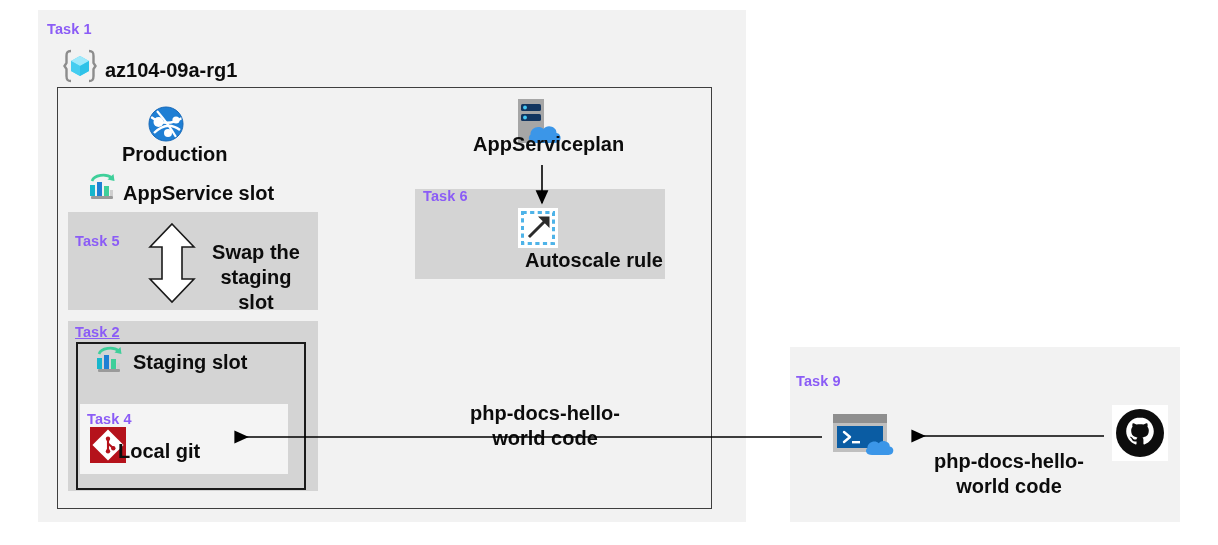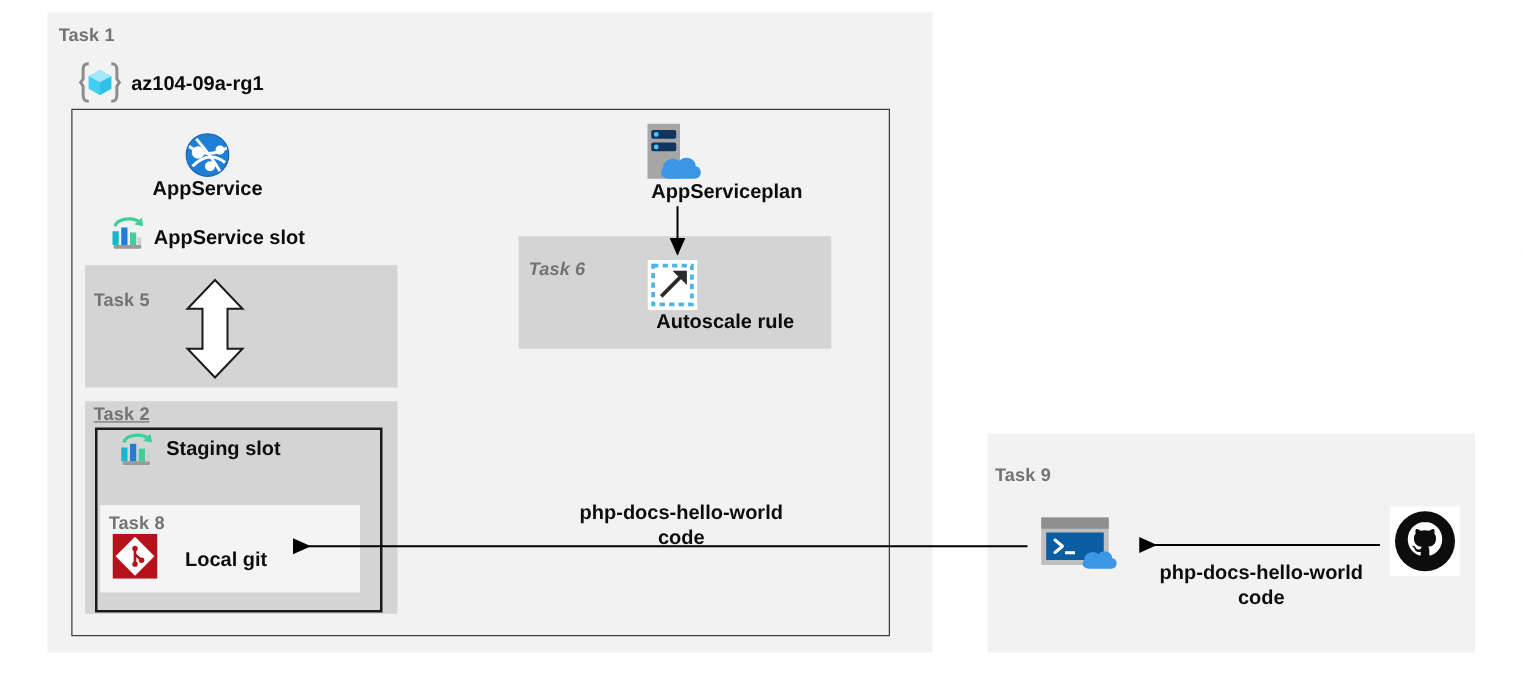--- a/index.html
+++ b/index.html
@@ -37,31 +37,31 @@
     background: transparent;
   }
   .box-outline-dark {
     position: absolute;
     border: 2px solid #1a1a1a;
     background: transparent;
   }
 
   .task-label {
     position: absolute;
-    color: #737373;
+    color: #8b5cf6;
     font-size: 14.5px;
     font-weight: bold;
     letter-spacing: 0.1px;
     white-space: nowrap;
   }
 
   .node-label {
     position: absolute;
     color: #0c0c0c;
-    font-size: 16px;
+    font-size: 20px;
     font-weight: bold;
     white-space: nowrap;
     line-height: 1.25;
   }
   .node-label.center {
     text-align: center;
   }
   .node-label.wrap {
     white-space: normal;
   }
@@ -109,21 +109,21 @@
       <path d="M6 14 Q21 25 37 15" stroke="#ffffff" stroke-width="2.4" fill="none"></path>
       <path d="M9 30 Q22 17 35 27" stroke="#ffffff" stroke-width="2.4" fill="none"></path>
       <path d="M12 8 Q24 22 31 34" stroke="#ffffff" stroke-width="2.2" fill="none"></path>
       <circle cx="13.5" cy="19" r="5" fill="#ffffff"></circle>
       <circle cx="31" cy="17" r="3.6" fill="#ffffff"></circle>
       <circle cx="23" cy="30" r="4" fill="#ffffff"></circle>
       <circle cx="21" cy="21" r="17" fill="none" stroke="#1668b8" stroke-width="1"></circle>
     </svg>
   </div>
 
-  <div class="node-label" style="left:122px; top:142px;">AppService</div>
+  <div class="node-label" style="left:122px; top:142px;">Production</div>
 
   <div class="icon" style="left:86px; top:172px; width:32px; height:30px;">
     <svg width="32" height="30" viewBox="0 0 32 30">
       <path d="M6 9 C8 3 20 1 26 6" stroke="#3fcf9a" stroke-width="2.6" fill="none"></path>
       <polygon points="27.5,2 28.5,9 21.5,7.5" fill="#3fcf9a"></polygon>
       <rect x="5" y="24" width="22" height="3" rx="1" fill="#9a9a9a"></rect>
       <rect x="4" y="13" width="5" height="11" fill="#17b6cc"></rect>
       <rect x="11" y="10" width="5" height="14" fill="#1f7fd4"></rect>
       <rect x="18" y="14" width="5" height="10" fill="#3fcf9a"></rect>
       <rect x="24" y="18" width="3" height="6" fill="#cfcfcf"></rect>
@@ -135,20 +135,21 @@
   <div class="panel-inner-gray" style="left:68px; top:212px; width:250px; height:98px;"></div>
 
   <div class="task-label" style="left:75px; top:220px;margin-top:13px;">Task 5</div>
 
   <div class="icon" style="left:146px; top:222px; width:52px; height:82px;">
     <svg width="52" height="82" viewBox="0 0 52 82">
       <polygon points="26,2 48,25 36,25 36,57 48,57 26,80 4,57 16,57 16,25 4,25" fill="#ffffff" stroke="#1a1a1a" stroke-width="1.6" stroke-linejoin="miter"></polygon>
     </svg>
   </div>
 
+  <div class="node-label wrap center" style="left:202px; top:240px; width:108px;">Swap the staging slot</div>
 
   <div class="panel-inner-gray" style="left:68px; top:321px; width:250px; height:170px;"></div>
 
   <div class="task-label" style="left:75px; top:324px;text-decoration:underline;">Task 2</div>
 
   <div class="box-outline-dark" style="left:76px; top:342px; width:226px; height:144px;"></div>
 
   <div class="icon" style="left:93px; top:345px; width:32px; height:30px;">
     <svg width="32" height="30" viewBox="0 0 32 30">
       <path d="M6 9 C8 3 20 1 26 6" stroke="#3fcf9a" stroke-width="2.6" fill="none"></path>
@@ -158,56 +159,56 @@
       <rect x="11" y="10" width="5" height="14" fill="#1f7fd4"></rect>
       <rect x="18" y="14" width="5" height="10" fill="#3fcf9a"></rect>
       <rect x="24" y="18" width="3" height="6" fill="#cfcfcf"></rect>
     </svg>
   </div>
 
   <div class="node-label" style="left:133px; top:350px;">Staging slot</div>
 
   <div class="panel-inner-light" style="left:80px; top:404px; width:208px; height:70px;"></div>
 
-  <div class="task-label" style="left:87px; top:411px;">Task 8</div>
+  <div class="task-label" style="left:87px; top:411px;">Task 4</div>
 
   <div class="icon" style="left:90px; top:427px; width:36px; height:36px;">
     <svg width="36" height="36" viewBox="0 0 36 36">
       <rect x="0" y="0" width="36" height="36" fill="#b5121b"></rect>
       <g transform="translate(18,18) rotate(-45)">
         <rect x="-11" y="-11" width="22" height="22" fill="#ffffff"></rect>
       </g>
       <g stroke="#b5121b" stroke-width="2.1" fill="none" stroke-linecap="round">
         <path d="M18 12.5 L18 24"></path>
         <path d="M18 16.5 L22.5 20.5"></path>
       </g>
       <circle cx="18" cy="11.8" r="2.2" fill="#b5121b"></circle>
       <circle cx="18" cy="24.3" r="2.2" fill="#b5121b"></circle>
       <circle cx="23.3" cy="21.2" r="2.2" fill="#b5121b"></circle>
     </svg>
   </div>
 
-  <div class="node-label" style="left:148px; top:439px;">Local git</div>
+  <div class="node-label" style="left:118px; top:439px;">Local git</div>
 
   <div class="icon" style="left:512px; top:97px; width:60px; height:52px;">
     <svg width="60" height="52" viewBox="0 0 60 52">
       <rect x="6" y="2" width="26" height="44" fill="#a6a6a6"></rect>
       <rect x="9" y="7" width="20" height="7" rx="1.6" fill="#12355f"></rect>
       <rect x="9" y="17" width="20" height="7" rx="1.6" fill="#12355f"></rect>
       <circle cx="13" cy="10.5" r="1.9" fill="#44c8f5"></circle>
       <circle cx="13" cy="20.5" r="1.9" fill="#44c8f5"></circle>
       <path d="M24 46 C17 46 15 41 18.5 37.5 C18 31 27 27.5 31.5 32 C35 26.5 45 29.5 44.5 36 C50 36.5 50.5 46 43 46 Z" fill="#3b96e8"></path>
     </svg>
   </div>
 
-  <div class="node-label" style="left:473px; top:144px;margin-left:48px;">AppServiceplan</div>
+  <div class="node-label" style="left:473px; top:132px;">AppServiceplan</div>
 
   <div class="panel-inner-gray" style="left:415px; top:189px; width:250px; height:90px;"></div>
 
-  <div class="task-label" style="left:423px; top:208px;font-style:italic;">Task 6</div>
+  <div class="task-label" style="left:423px; top:188px;">Task 6</div>
 
   <div class="icon" style="left:518px; top:208px; width:40px; height:40px;">
     <svg width="40" height="40" viewBox="0 0 40 40">
       <rect x="0" y="0" width="40" height="40" fill="#ffffff"></rect>
       <rect x="4.5" y="4.5" width="31" height="31" fill="none" stroke="#4eb3e8" stroke-width="3" stroke-dasharray="4.2 3.4"></rect>
       <path d="M12 28 L29 11" stroke="#2b2b2b" stroke-width="3" stroke-linecap="square"></path>
       <polygon points="31.5,8.5 31.5,20 20,8.5" fill="#2b2b2b"></polygon>
     </svg>
   </div>
 

